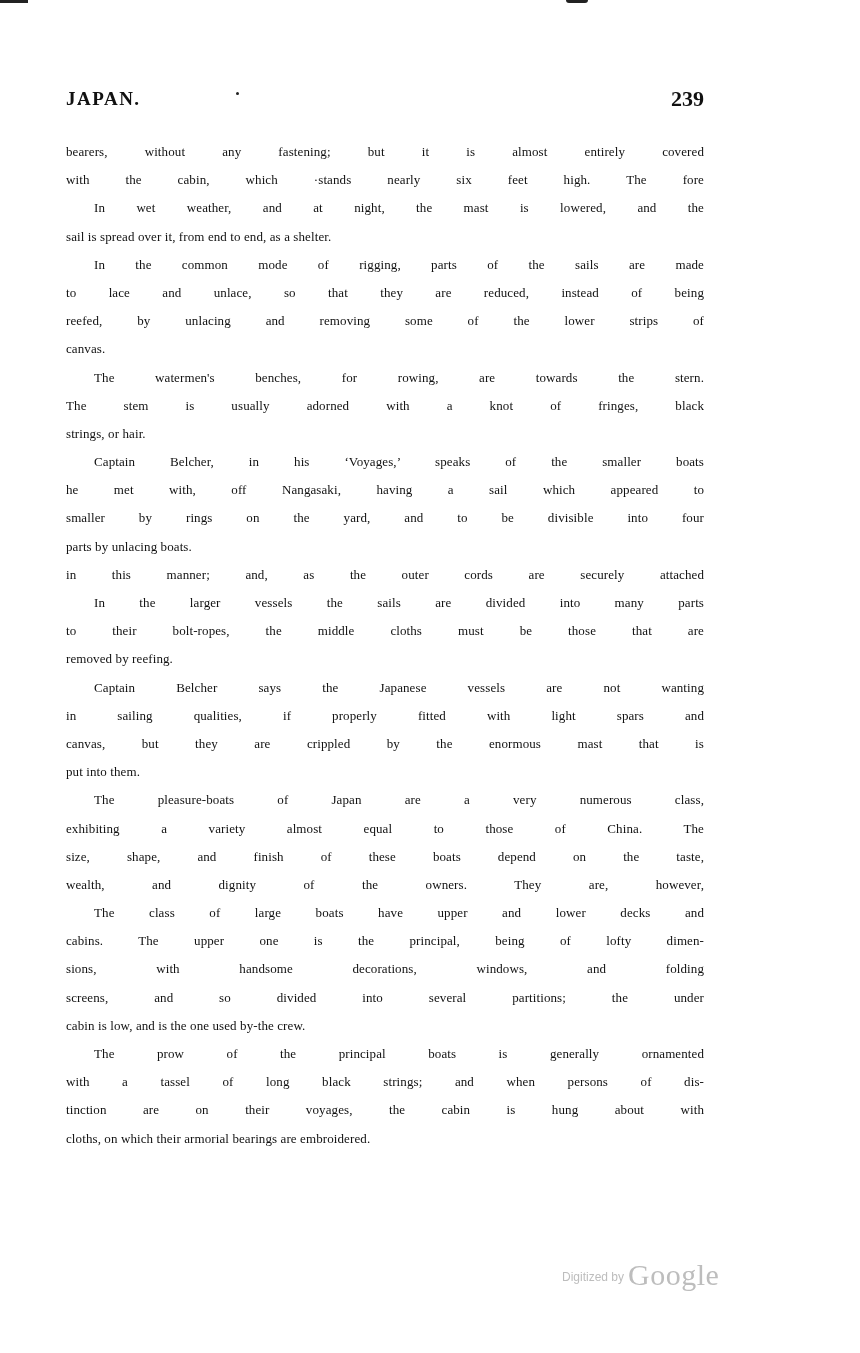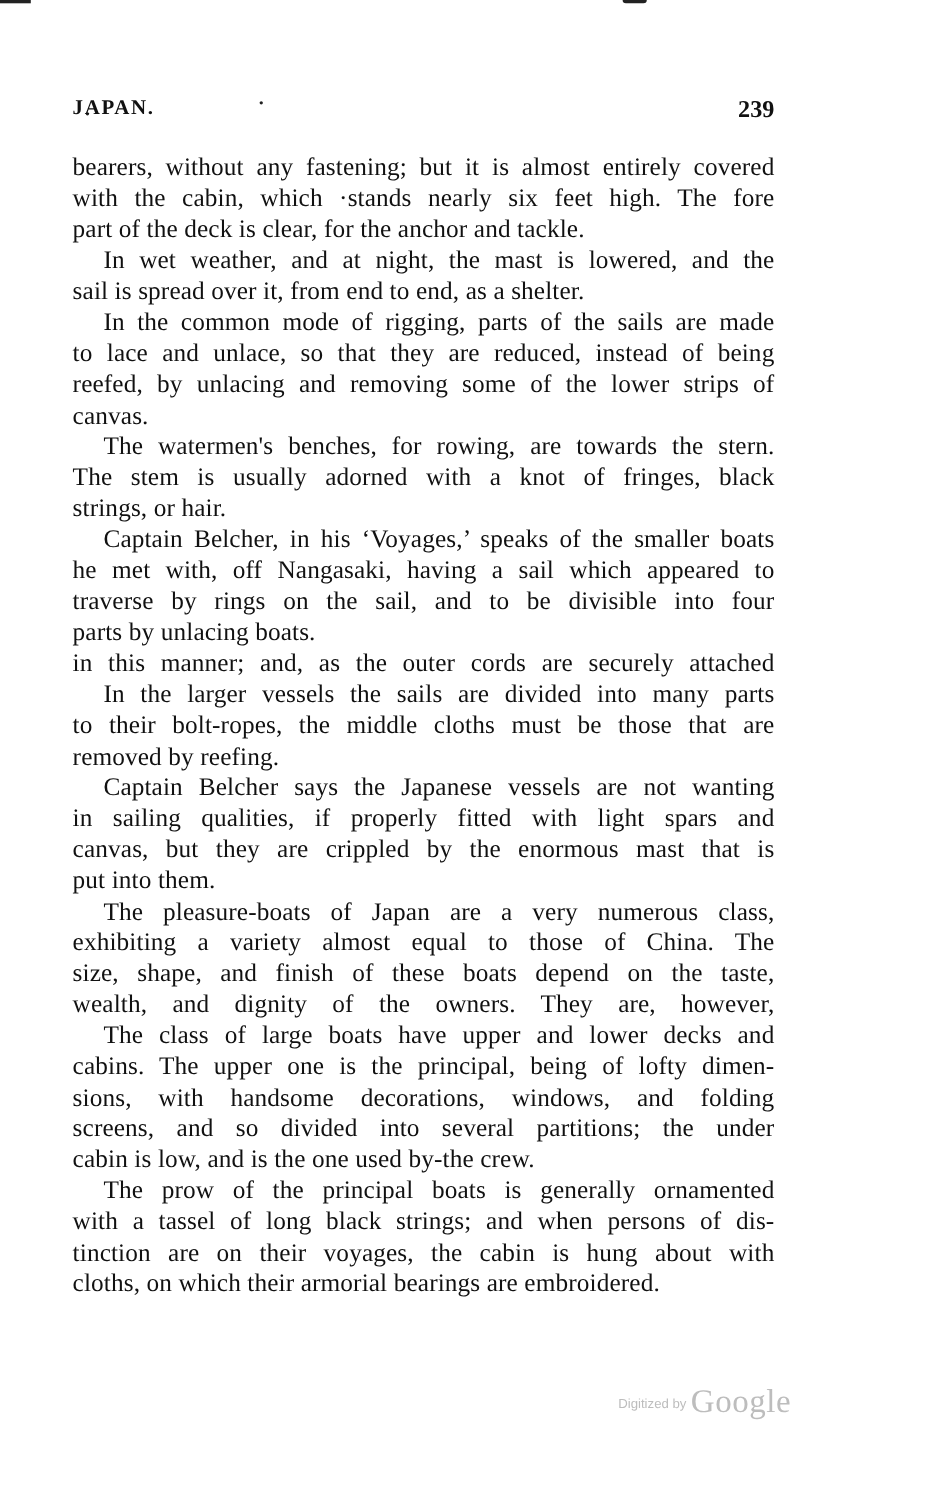--- a/index.html
+++ b/index.html
@@ -9,21 +9,21 @@
   }
   .header { position: absolute; top: 88px; left: 66px; width: 638px; height: 30px; }
   .running-head {
     position: absolute; left: 0; right: 0; top: 0; text-align: left;
     font-weight: bold; font-size: 19px; letter-spacing: 1.5px;
   }
   .page-number { position: absolute; right: 0; top: -2px; font-weight: bold; font-size: 22px; }
   .speck { position: absolute; width: 3px; height: 3px; background: #222; border-radius: 50%; }
   .body-text { position: absolute; top: 138px; left: 66px; width: 638px; }
   .line {
-    font-size: 23px; line-height: 28.2px; height: 28.2px; white-space: nowrap;
+    font-size: 13px; line-height: 28.2px; height: 28.2px; white-space: nowrap;
     text-align: justify; text-align-last: justify; letter-spacing: 0.1px;
   }
   .line.last { text-align-last: left; }
   .line.indent { padding-left: 28px; }
   .footer-mark {
     position: absolute; left: 562px; top: 1258px; color: #bdbdbd; white-space: nowrap; text-align: right;
   }
   .footer-mark .small { font-family: "Liberation Sans", sans-serif; font-size: 12px; vertical-align: 4px; }
   .footer-mark .brand { font-family: "Liberation Serif", serif; font-size: 30px; letter-spacing: 0.5px; }
   .top-edge { position: absolute; top: 0; left: 0; width: 860px; height: 4px; }
@@ -39,41 +39,40 @@
   <span class="speck" style="left:12px; top:14px;"></span>
   <span class="speck" style="left:170px; top:4px;"></span>
   <div class="running-head">JAPAN.</div>
   <div class="page-number">239</div>
 </div>
 
 <div class="body-text" id="body-text">
     <div>
       <div class="line">bearers, without any fastening; but it is almost entirely covered</div>
       <div class="line">with the cabin, which ·stands nearly six feet high. The fore</div>
-      <div class="line last">part of the deck is clear, for the anchor and tackle.</div>
     </div>
     <div>
       <div class="line indent">In wet weather, and at night, the mast is lowered, and the</div>
       <div class="line last">sail is spread over it, from end to end, as a shelter.</div>
     </div>
     <div>
       <div class="line indent">In the common mode of rigging, parts of the sails are made</div>
       <div class="line">to lace and unlace, so that they are reduced, instead of being</div>
       <div class="line">reefed, by unlacing and removing some of the lower strips of</div>
       <div class="line last">canvas.</div>
     </div>
     <div>
       <div class="line indent">The watermen's benches, for rowing, are towards the stern.</div>
       <div class="line">The stem is usually adorned with a knot of fringes, black</div>
       <div class="line last">strings, or hair.</div>
     </div>
     <div>
       <div class="line indent">Captain Belcher, in his ‘Voyages,’ speaks of the smaller boats</div>
       <div class="line">he met with, off Nangasaki, having a sail which appeared to</div>
-      <div class="line">traverse by rings on the sail, and to be divisible into four</div>
+      <div class="line">smaller by rings on the yard, and to be divisible into four</div>
       <div class="line last">parts by unlacing boats.</div>
     </div>
     <div>
       <div class="line">in this manner; and, as the outer cords are securely attached</div>
       <div class="line indent">In the larger vessels the sails are divided into many parts</div>
       <div class="line">to their bolt-ropes, the middle cloths must be those that are</div>
       <div class="line last">removed by reefing.</div>
     </div>
     <div>
       <div class="line indent">Captain Belcher says the Japanese vessels are not wanting</div>

